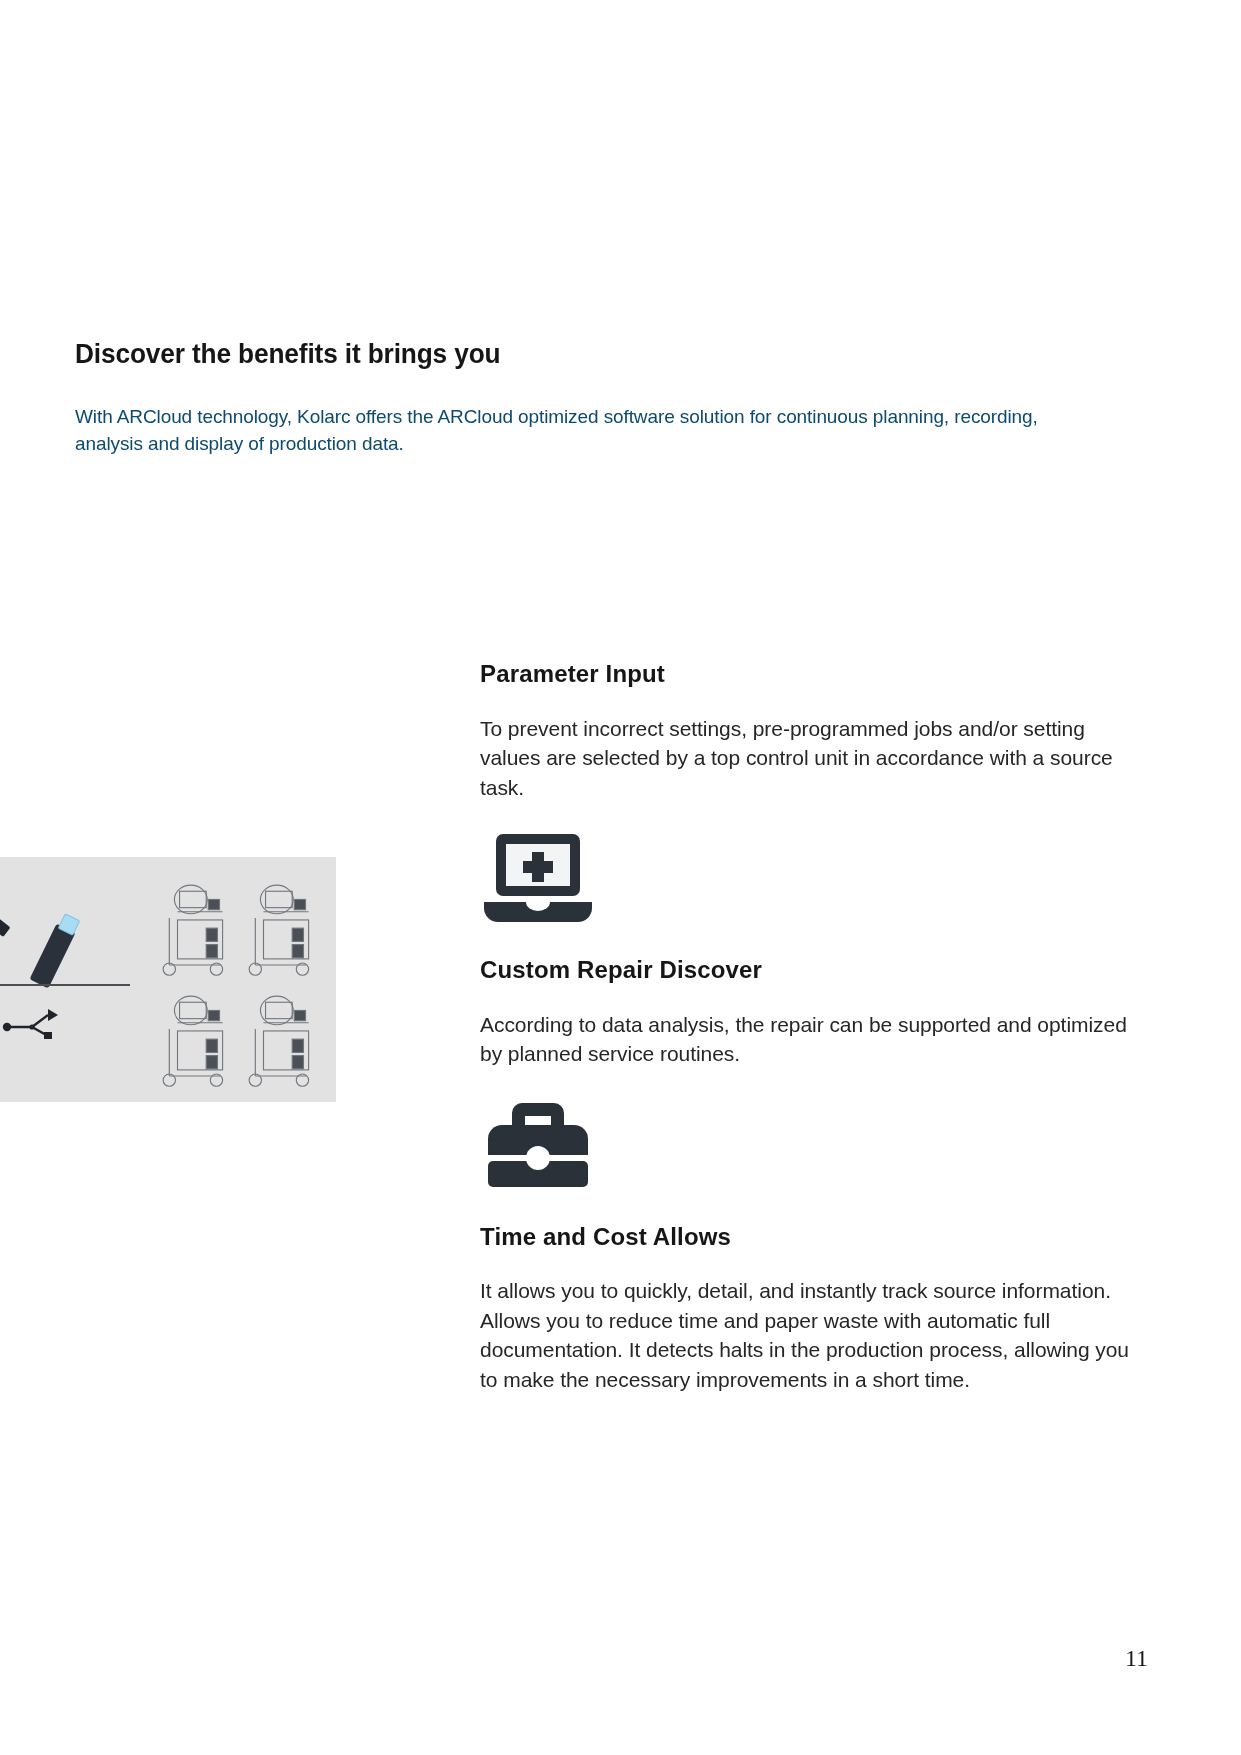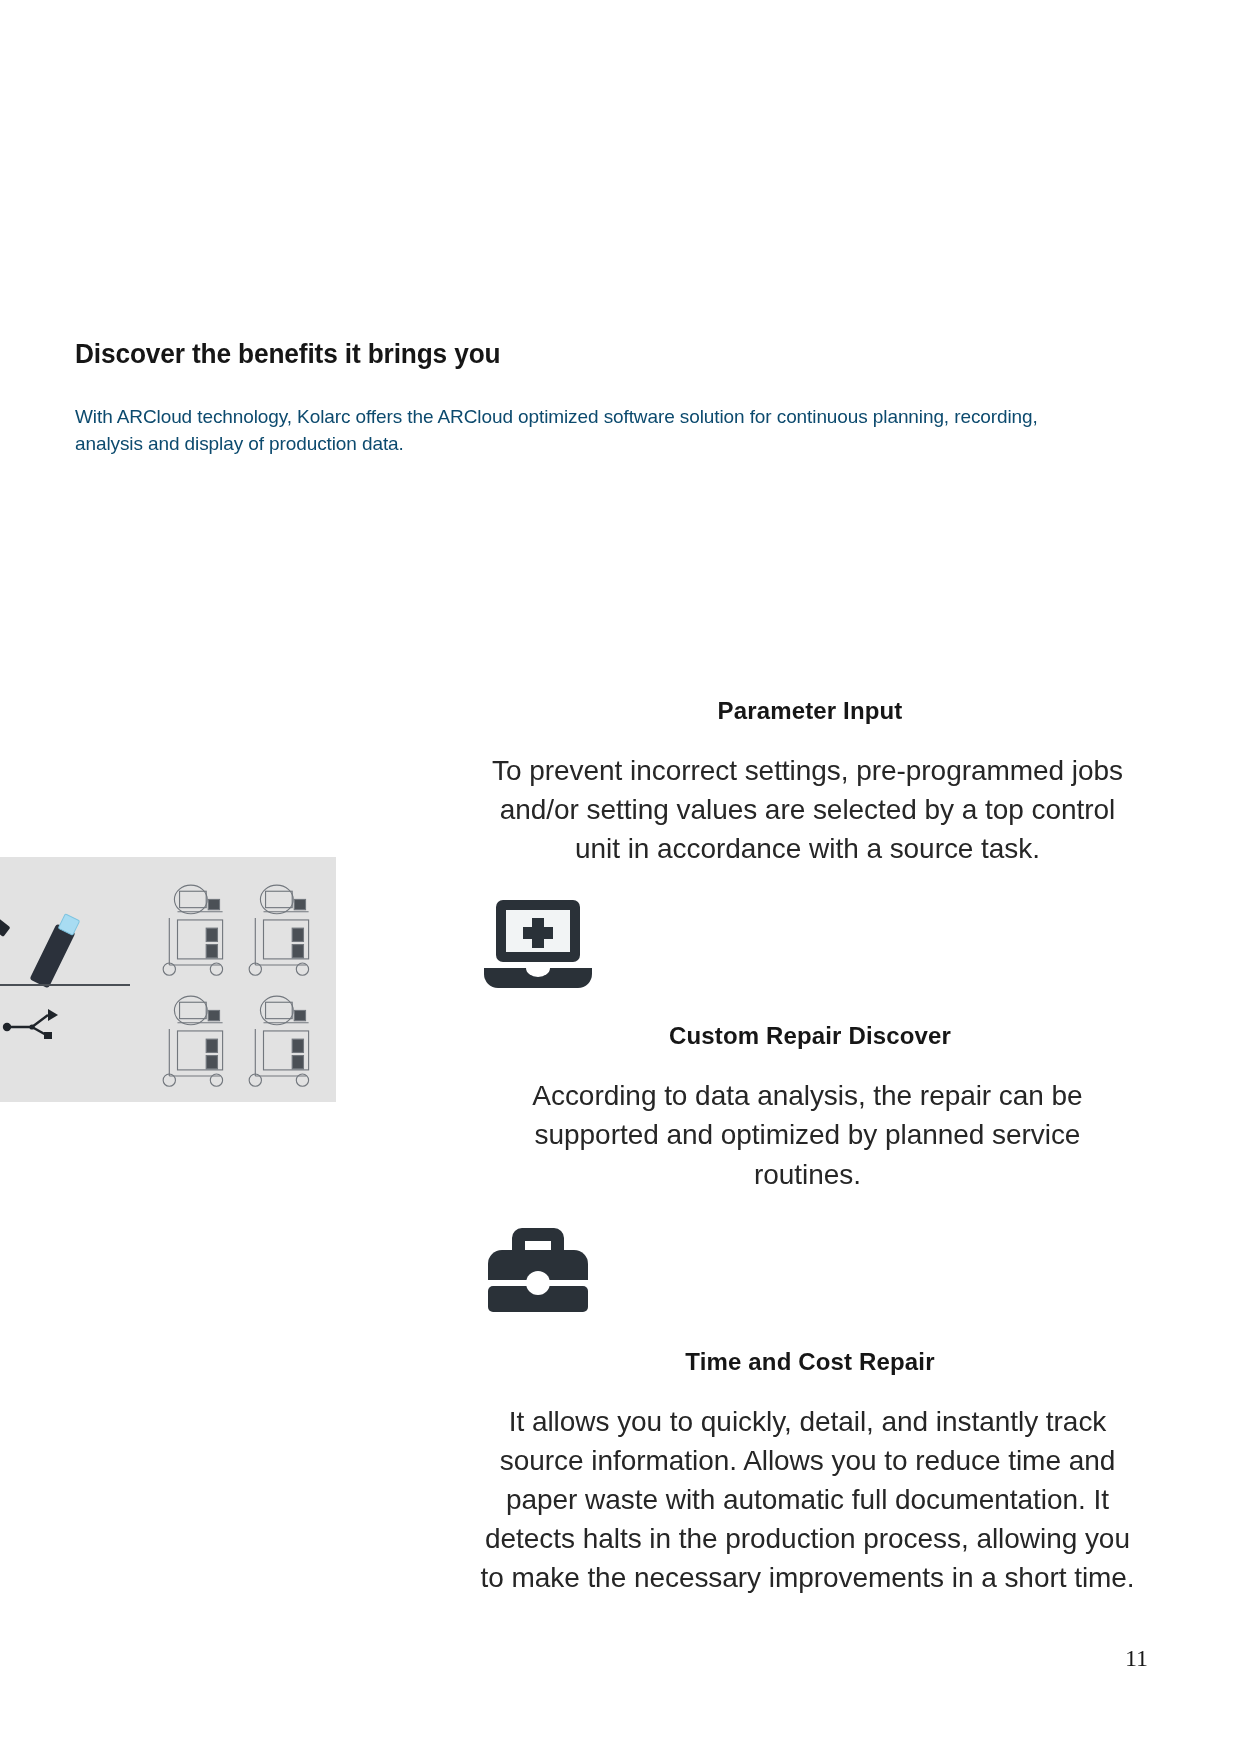--- a/index.html
+++ b/index.html
@@ -122,41 +122,40 @@
     grid-template-rows: 1fr 1fr;
     gap: 4px;
     opacity: 0.82;
   }
   .machine-cell { position: relative; }
 
   
   .feature-column {
     position: absolute;
     left: 480px;
-    top: 697px;
+    top: 660px;
     width: 660px;
-    text-align: center;
   }
 
   .feature {
     position: relative;
     margin-bottom: 6px;
   }
 
   .feature-title {
     font-size: 24px;
     font-weight: bold;
     color: #161616;
     letter-spacing: 0.15px;
     line-height: 1.2;
   }
 
   .feature-body {
     margin-top: 25px;
-    font-size: 28px;
+    font-size: 21px;
     line-height: 1.40;
     color: #262626;
     letter-spacing: -0.05px;
     width: 655px;
   }
 
   .feature-icon {
     margin-top: 30px;
     margin-left: 2px;
     height: 92px;
@@ -293,21 +292,21 @@
       <div class="feature-body">According to data analysis, the repair can be supported and optimized by planned service routines.</div>
       <svg class="feature-icon" viewBox="0 0 112 92">
         <path d="M40 4 h32 a10 10 0 0 1 10 10 v12 h-13 v-9 h-26 v9 h-13 v-12 a10 10 0 0 1 10 -10 z" fill="#2a3138"></path>
         <path d="M6 40 a14 14 0 0 1 14 -14 h72 a14 14 0 0 1 14 14 v16 h-100 z" fill="#2a3138"></path>
         <rect x="6" y="62" width="100" height="26" rx="5" fill="#2a3138"></rect>
         <circle cx="56" cy="59" r="12" fill="#ffffff"></circle>
       </svg>
     </div>
 
     <div class="feature">
-      <div class="feature-title">Time and Cost Repair</div>
+      <div class="feature-title">Time and Cost Allows</div>
       <div class="feature-body">It allows you to quickly, detail, and instantly track source information.
 Allows you to reduce time and paper waste with automatic full documentation.
 It detects halts in the production process, allowing you to make the necessary improvements in a short time.</div>
     </div>
 
   </div>
 
   <div class="page-number">11</div>
 
 </div>

